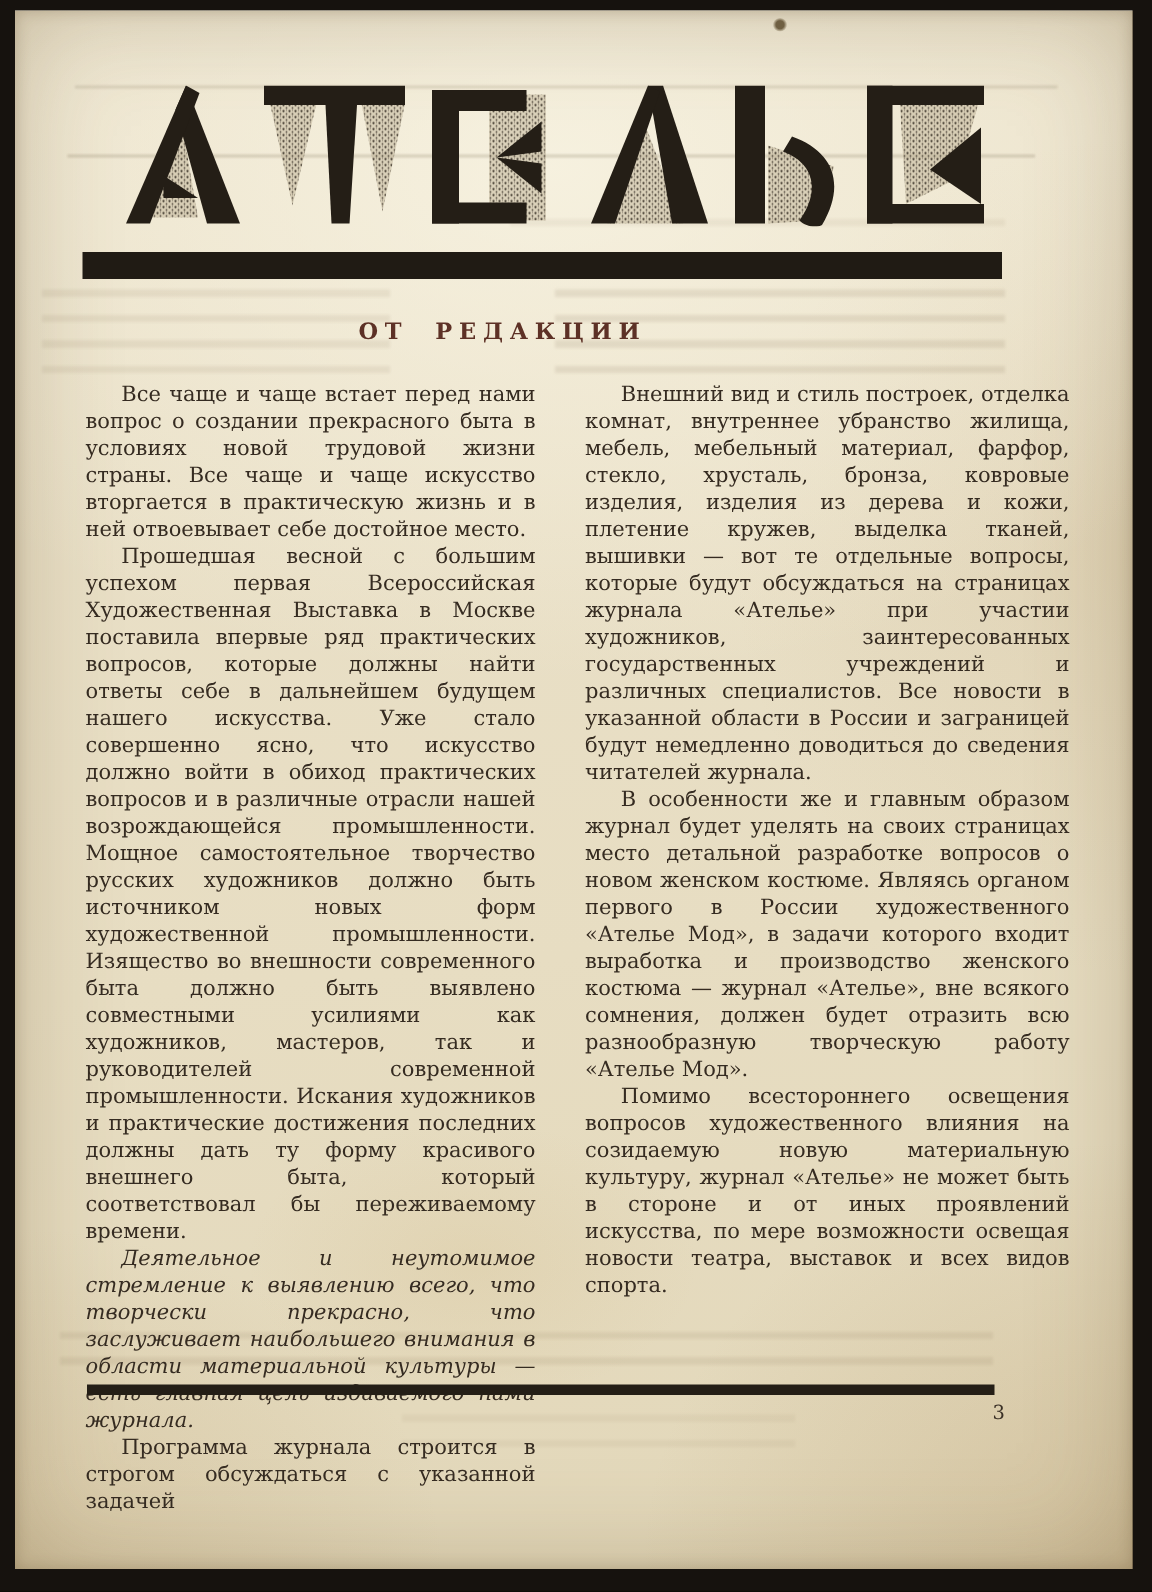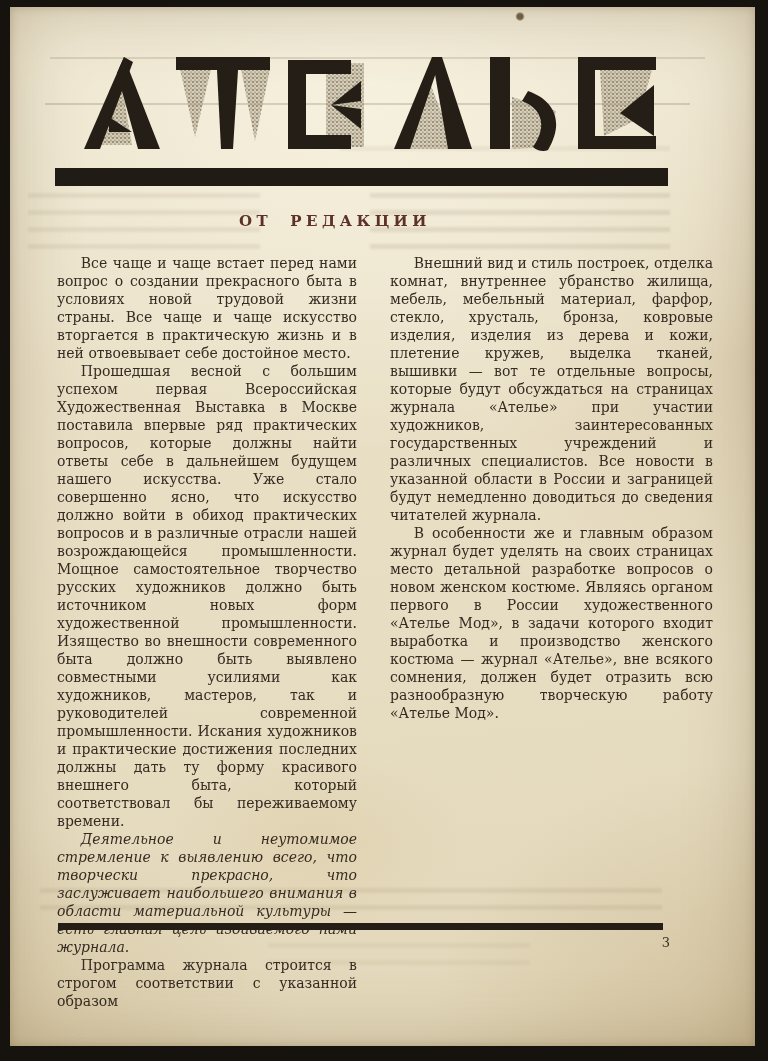--- a/index.html
+++ b/index.html
@@ -130,25 +130,26 @@
 
     <div class="title-rule"></div>
 
     <h2 class="section-heading">ОТ РЕДАКЦИИ</h2>
 
     <div class="columns">
       <div class="col left">
         <p>Все чаще и чаще встает перед нами вопрос о создании прекрасного быта в условиях новой трудовой жизни страны. Все чаще и чаще искусство вторгается в практическую жизнь и в ней отвоевывает себе достойное место.</p>
         <p>Прошедшая весной с большим успехом первая Всероссийская Художественная Выставка в Москве поставила впервые ряд практических вопросов, которые должны найти ответы себе в дальнейшем будущем нашего искусства. Уже стало совершенно ясно, что искусство должно войти в обиход практических вопросов и в различные отрасли нашей возрождающейся промышленности. Мощное самостоятельное творчество русских художников должно быть источником новых форм художественной промышленности. Изящество во внешности современного быта должно быть выявлено совместными усилиями как художников, мастеров, так и руководителей современной промышленности. Искания художников и практические достижения последних должны дать ту форму красивого внешнего быта, который соответствовал бы переживаемому времени.</p>
         <p class="em">Деятельное и неутомимое стремление к выявлению всего, что творчески прекрасно, что заслуживает наибольшего внимания в области материальной культуры — есть главная цель издаваемого нами журнала.</p>
-        <p>Программа журнала строится в строгом соответствии с указанной образом</p>
+        <p>Программа журнала строится в строгом обсуждаться с указанной задачей</p>
       </div>
       <div class="col right">
         <p>Внешний вид и стиль построек, отделка комнат, внутреннее убранство жилища, мебель, мебельный материал, фарфор, стекло, хрусталь, бронза, ковровые изделия, изделия из дерева и кожи, плетение кружев, выделка тканей, вышивки — вот те отдельные вопросы, которые будут обсуждаться на страницах журнала «Ателье» при участии художников, заинтересованных государственных учреждений и различных специалистов. Все новости в указанной области в России и заграницей будут немедленно доводиться до сведения читателей журнала.</p>
         <p>В особенности же и главным образом журнал будет уделять на своих страницах место детальной разработке вопросов о новом женском костюме. Являясь органом первого в России художественного «Ателье Мод», в задачи которого входит выработка и производство женского костюма — журнал «Ателье», вне всякого сомнения, должен будет отразить всю разнообразную творческую работу «Ателье Мод».</p>
+        <p>Помимо всестороннего освещения вопросов художественного влияния на созидаемую новую материальную культуру, журнал «Ателье» не может быть в стороне и от иных проявлений искусства, по мере возможности освещая новости театра, выставок и всех видов спорта.</p>
       </div>
     </div>
 
     <div class="bottom-rule"></div>
     <div class="page-number">3</div>
 
   </div>
 </div>
 
 </body></html>

